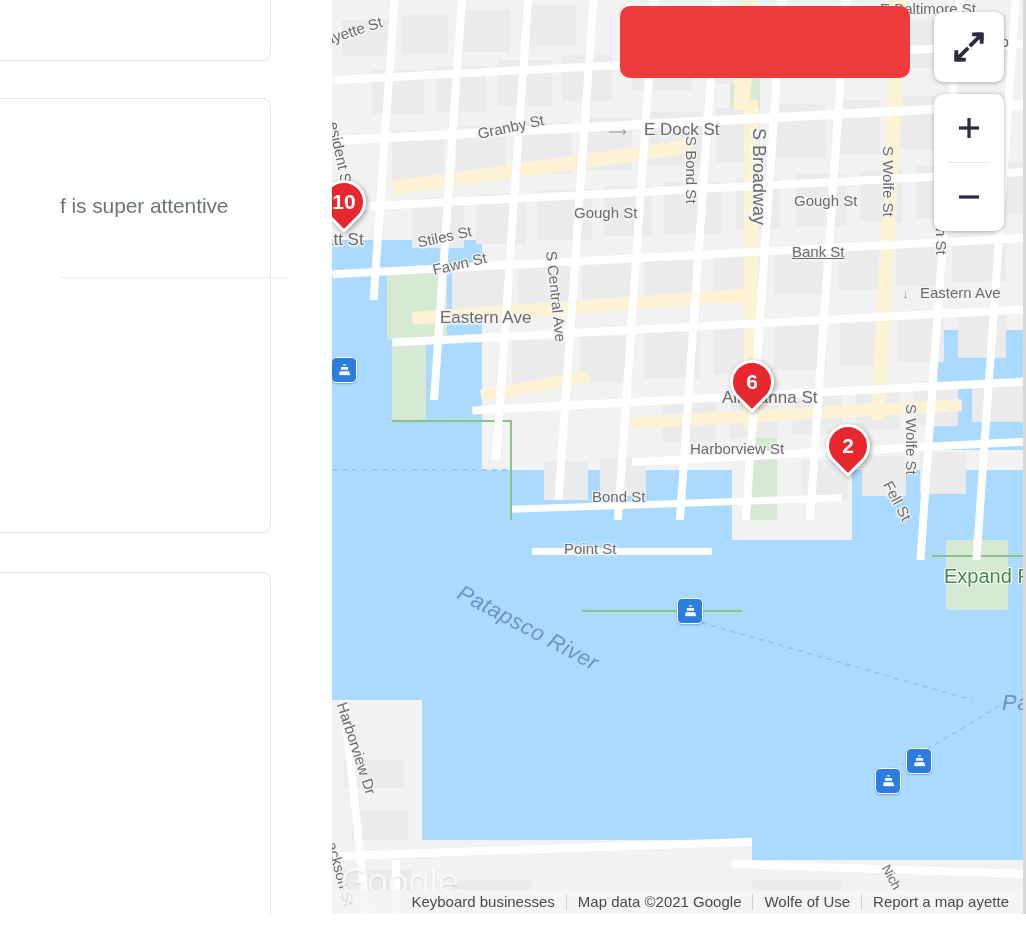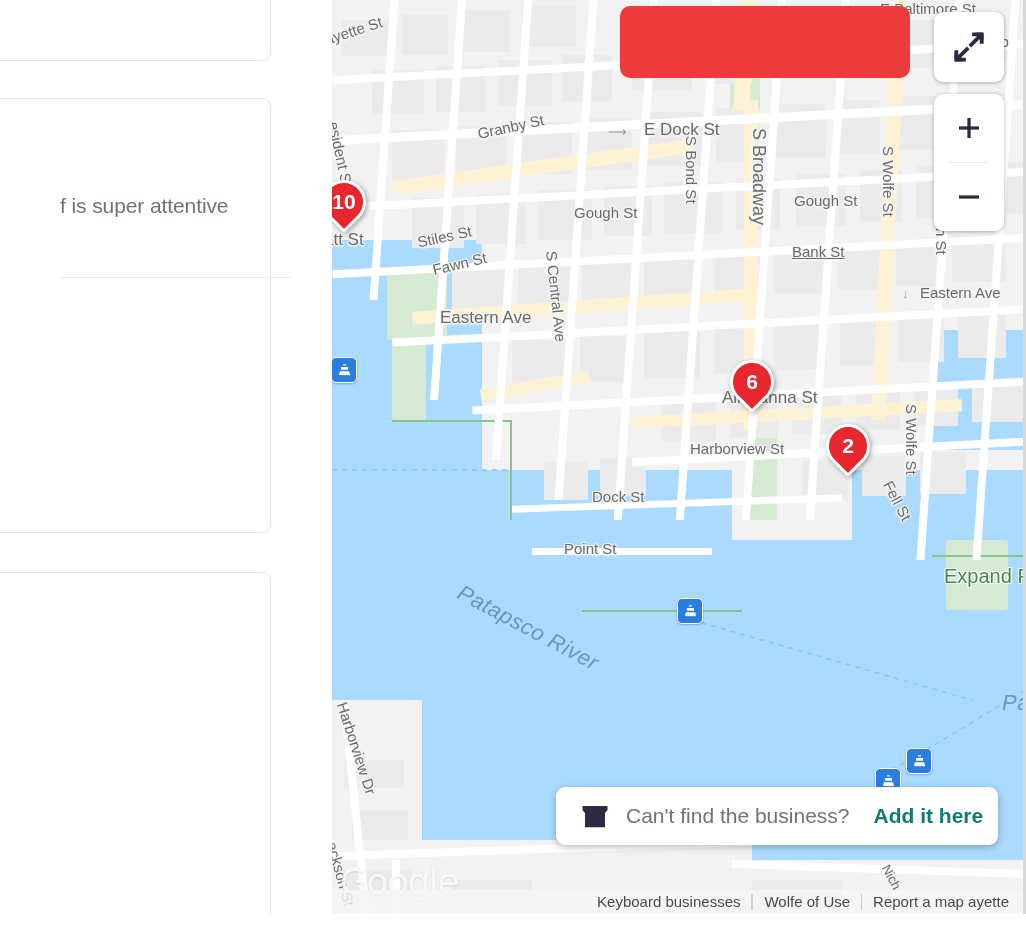--- a/index.html
+++ b/index.html
@@ -349,21 +349,21 @@
       <div class="street-label" style="left:460px;top:243px;text-decoration:underline;">Bank St</div>
       <div class="street-label" style="left:85px;top:228px;transform:rotate(-12deg);">Stiles St</div>
       <div class="street-label" style="left:100px;top:255px;transform:rotate(-13deg);">Fawn St</div>
       <div class="street-label vert" style="left:228px;top:250px;transform:rotate(84deg);">S Central Ave</div>
       <div class="street-label" style="left:108px;top:308px;font-size:17px;">Eastern Ave</div>
       <div class="street-label" style="left:-8px;top:230px;font-size:17px;">att St</div>
       <div class="street-label" style="left:390px;top:388px;font-size:17px;">Aliceanna St</div>
       <div class="street-label vert" style="left:588px;top:404px;transform:rotate(90deg);">S Wolfe St</div>
       <div class="street-label" style="left:358px;top:440px;">Harborview St</div>
       <div class="street-label vert" style="left:563px;top:478px;transform:rotate(62deg);">Fell St</div>
-      <div class="street-label" style="left:260px;top:488px;">Dock St</div>
+      <div class="street-label" style="left:260px;top:488px;">Bond St</div>
       <div class="street-label" style="left:232px;top:540px;">Point St</div>
       <div class="street-label vert" style="left:18px;top:700px;transform:rotate(72deg);">Harborview Dr</div>
       <div class="street-label vert" style="left:8px;top:840px;transform:rotate(74deg);">ackson St</div>
       <div class="street-label vert" style="left:560px;top:862px;transform:rotate(62deg);font-size:13px;">Nich</div>
 
       <div class="arrow-glyph" style="left:276px;top:124px;">⟶</div>
       <div class="arrow-glyph" style="left:568px;top:60px;">↑</div>
       <div class="arrow-glyph" style="left:570px;top:286px;">↓</div>
 
       <div class="water-label" style="left:118px;top:615px;transform:rotate(28deg);">Patapsco River</div>
@@ -402,35 +402,27 @@
       <div class="pin" style="left:494px;top:424px;">
         <span>2</span>
       </div>
     </div>
 
     <div class="gwatermark">Google</div>
 
     <div class="map-footer">
       <div class="footer-item">Keyboard businesses</div>
       <div class="footer-sep"></div>
+      <div class="footer-item">Map data ©2021 Google</div>
       <div class="footer-sep"></div>
       <div class="footer-item">Wolfe of Use</div>
       <div class="footer-sep"></div>
       <div class="footer-item">Report a map ayette</div>
     </div>
 
-    <div class="add-bar">
-      <span class="store-icon">
-        <svg viewBox="0 0 24 22">
-            <path d="M2 3h20v3.2l-2 2.4V20H4V8.6L2 6.2V3zm4 8h12v7h-3v-4.5H9V18H6v-7z"></path>
-          </svg>
-      </span>
-      <span class="add-bar-text">Can't find the business?</span>
-      <span class="add-bar-link">Add it here</span>
-    </div>
 
     <div class="ctrl-expand">
       <svg viewBox="0 0 24 24">
         <path d="M14 4h6v6M20 4l-7.5 7.5"></path>
         <path d="M10 20H4v-6M4 20l7.5-7.5"></path>
         <path d="M20 4l-3.2 0M20 4l0 3.2" stroke-linecap="round"></path>
         <path d="M4 20l3.2 0M4 20l0-3.2" stroke-linecap="round"></path>
       </svg>
     </div>
 

